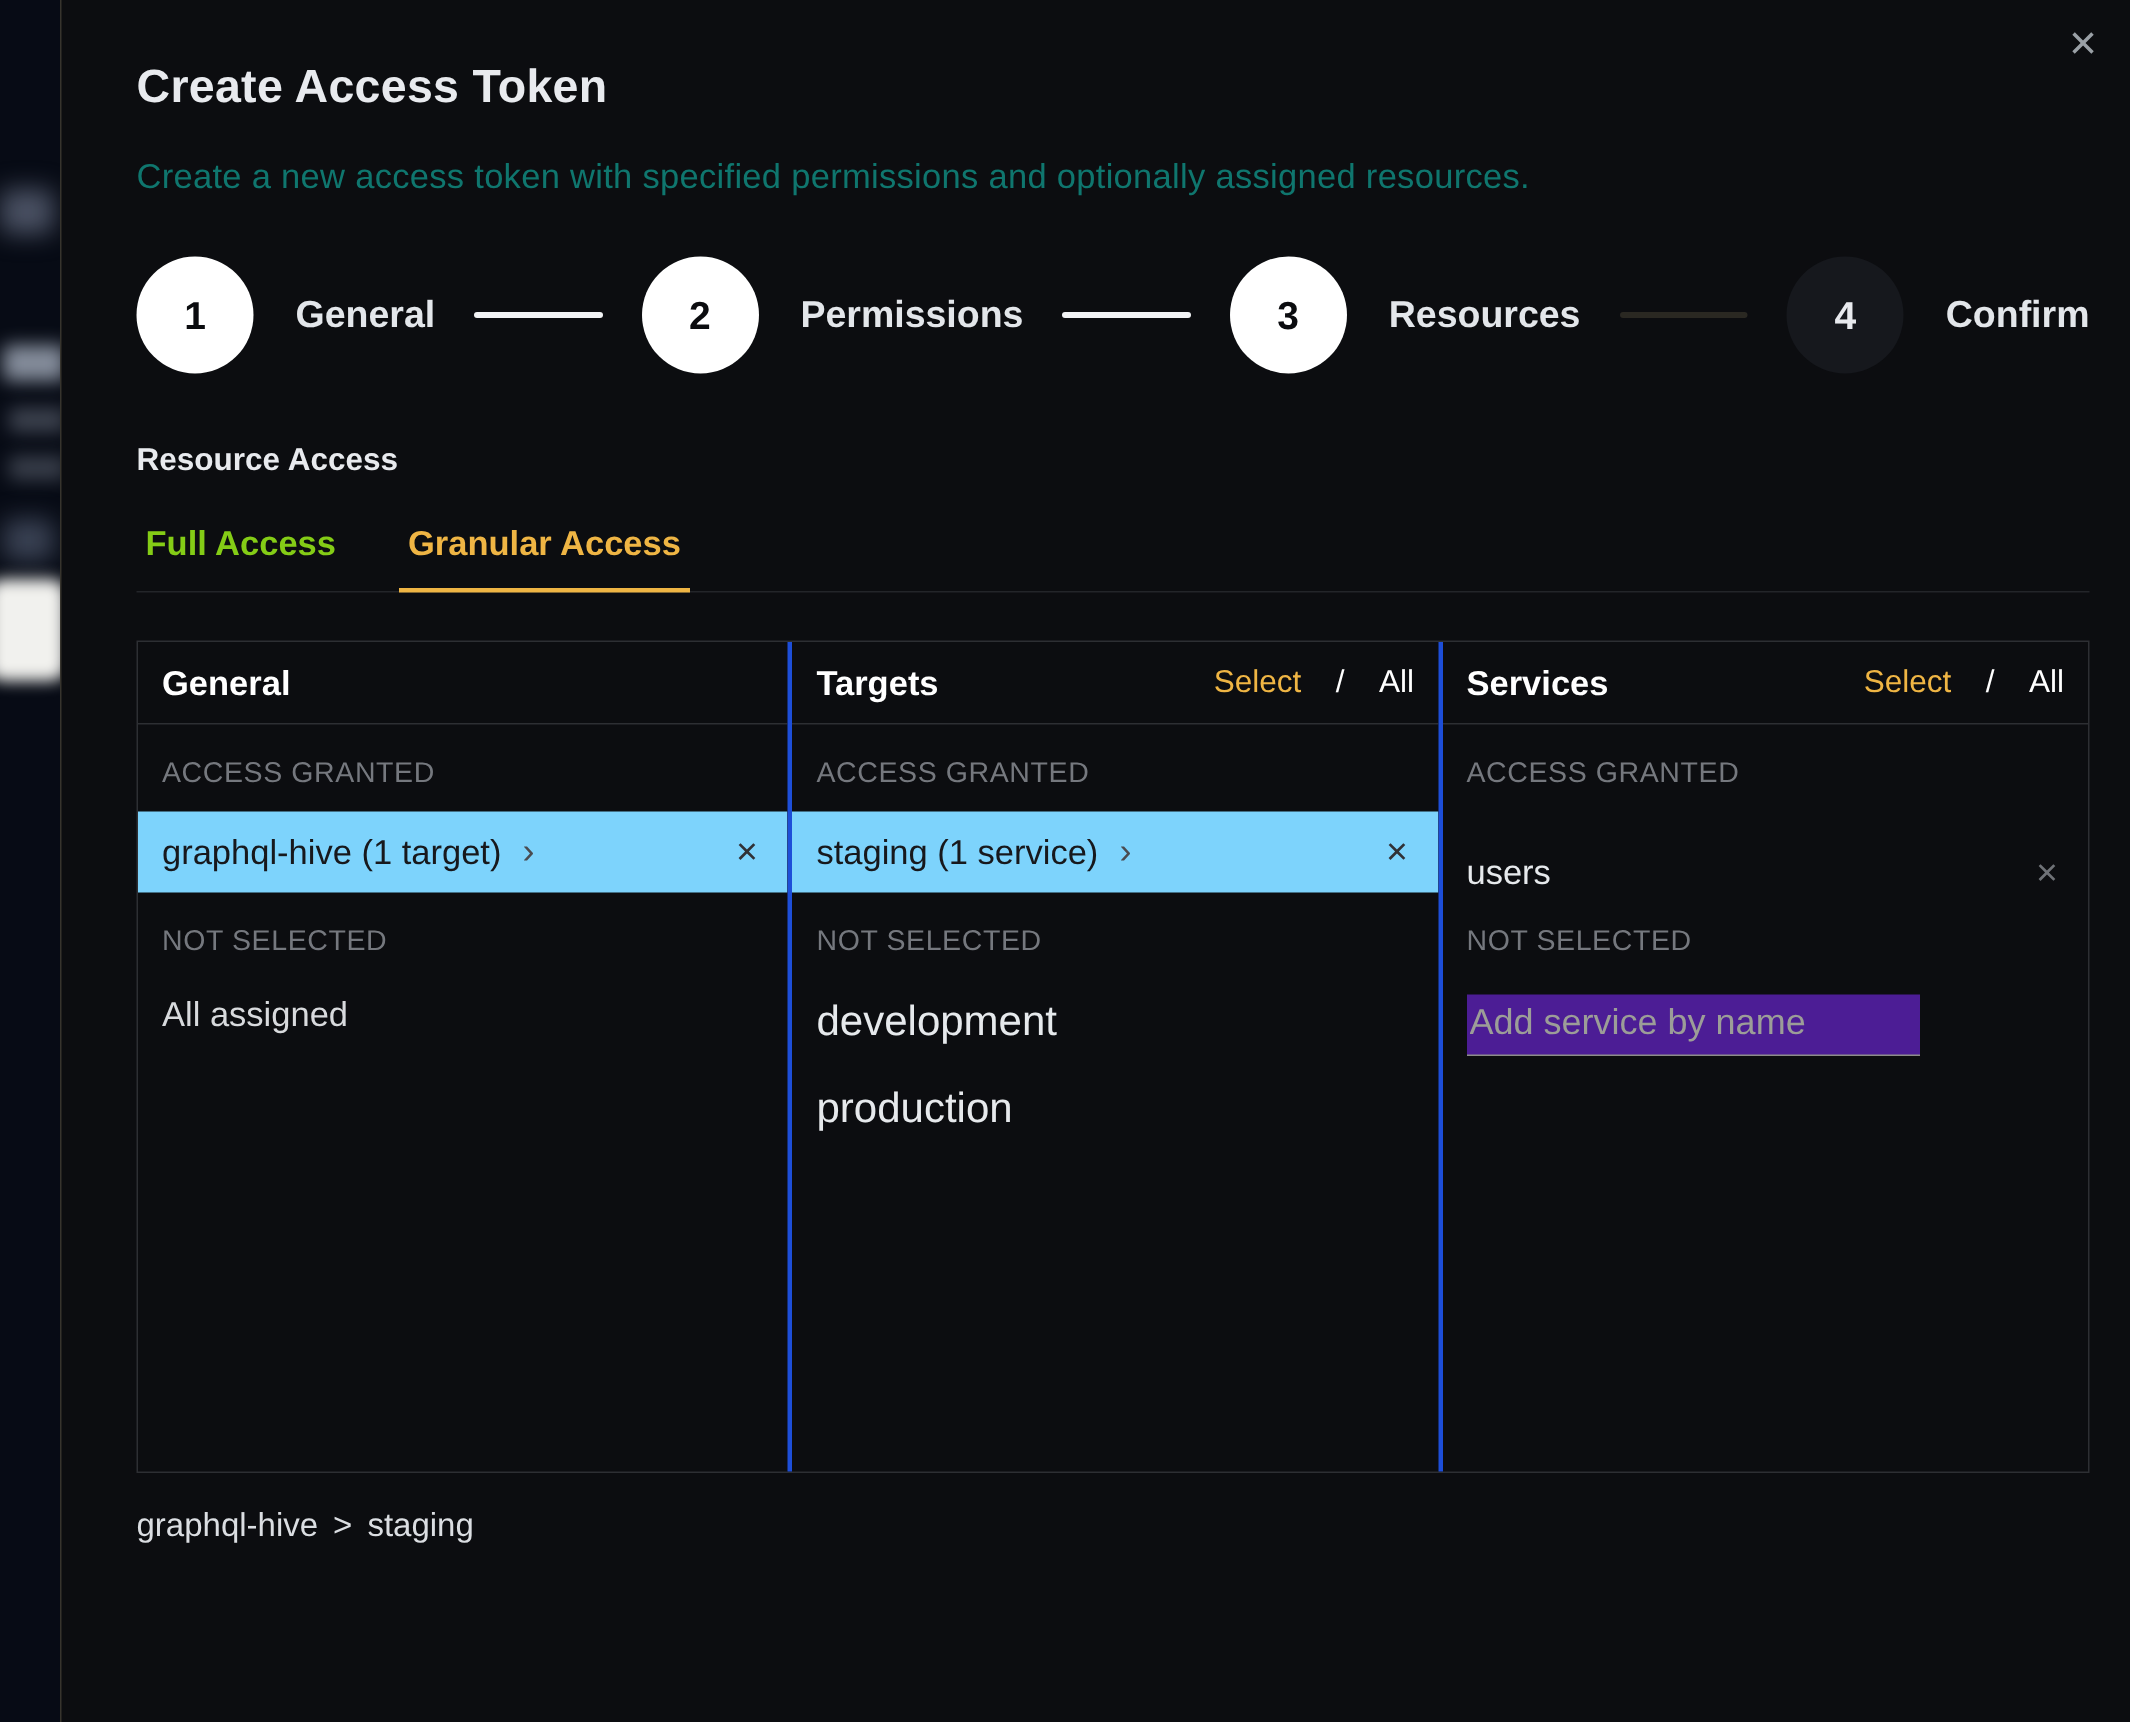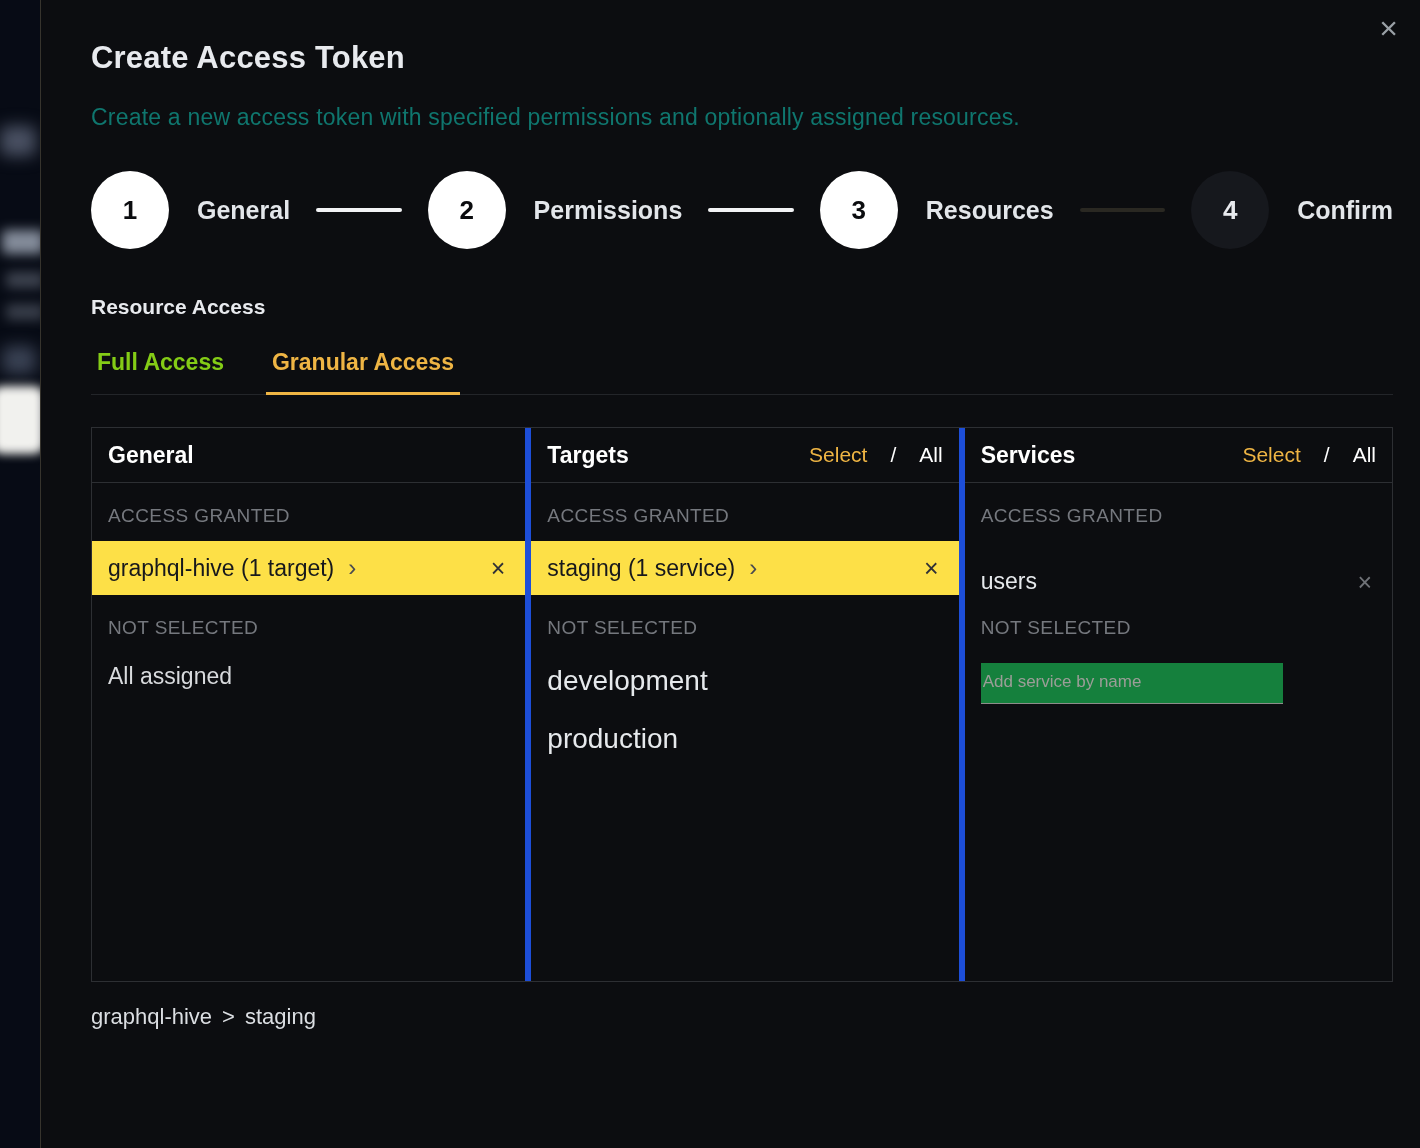--- a/index.html
+++ b/index.html
@@ -61,48 +61,48 @@
   .tab.active { color:#efb544; border-bottom-color:#efb544; }
   .desc { margin-top:36px; font-size:23px; color:#e0e4e8; }
 
   
   .rtable {
     margin-top:32px; width:1302px; height:555px;
     border:1px solid #2d2f33;
     display:grid; grid-template-columns:1fr 1fr 1fr;
   }
   .col { overflow:hidden; }
-  .col + .col { border-left:6px solid #1d4ed8; }
+  .col + .col { border-left:3px solid #1d4ed8; }
   .col-header {
     height:55px; border-bottom:1px solid #2d2f33;
     display:flex; align-items:center; justify-content:space-between;
     padding:0 16px;
   }
   .col-title { font-size:23px; font-weight:700; color:#ffffff; }
   .select-links { font-size:21px; color:#ffffff; display:flex; align-items:center; gap:23px; }
   .select-links .amber { color:#efb544; cursor:pointer; }
   .select-links .all { cursor:pointer; }
   .section-label { margin:22px 16px 0; font-size:19px; color:#75787e; letter-spacing:.4px; }
   .row {
     margin-top:14px; height:54px;
     display:flex; align-items:center;
     padding:0 20px 0 16px; font-size:23px;
   }
-  .row.selected { background:#fde047; color:#17181c; }
+  .row.selected { background:#7dd3fc; color:#17181c; }
   .row.plain { color:#e6e9ec;align-items:flex-end; }
   .chevron { margin-left:14px; font-size:24px; color:#4a4b50; line-height:1; }
   .row-close { margin-left:auto; font-size:25px; line-height:1; cursor:pointer; }
   .row.selected .row-close { color:#303136; }
   .row.plain .row-close { color:#6f7277; }
   .ns-item { margin:26px 16px 0; font-size:28px; color:#e6e9ec; cursor:pointer; }
   .ns-note { margin:24px 16px 0; font-size:23px; color:#d8dadd; }
   .service-input {
     display:block; margin:24px 16px 0; width:302px; height:41px;
-    background:#15803d; border:none; border-bottom:1px solid #8d8d8a;
-    color:#c9c9c3; font-size:17px; font-family:"Liberation Sans", sans-serif;
+    background:#4c1d95; border:none; border-bottom:1px solid #8d8d8a;
+    color:#c9c9c3; font-size:24px; font-family:"Liberation Sans", sans-serif;
     padding:0 6px 2px 2px; outline:none;
   }
   .service-input::placeholder { color:#9c9d98; }
 
   .breadcrumb { margin-top:22px; font-size:22px; color:#dbdee2; display:flex; gap:10px; }
 </style>
 </head>
 <body>
 
 <div class="bg-strip">

